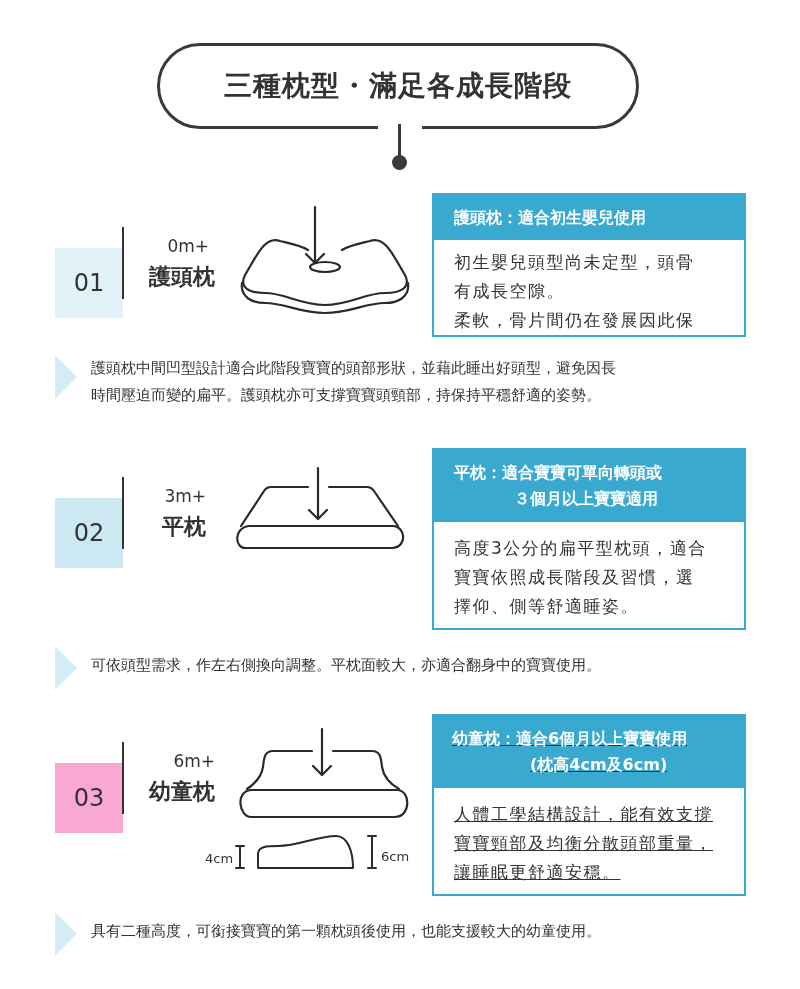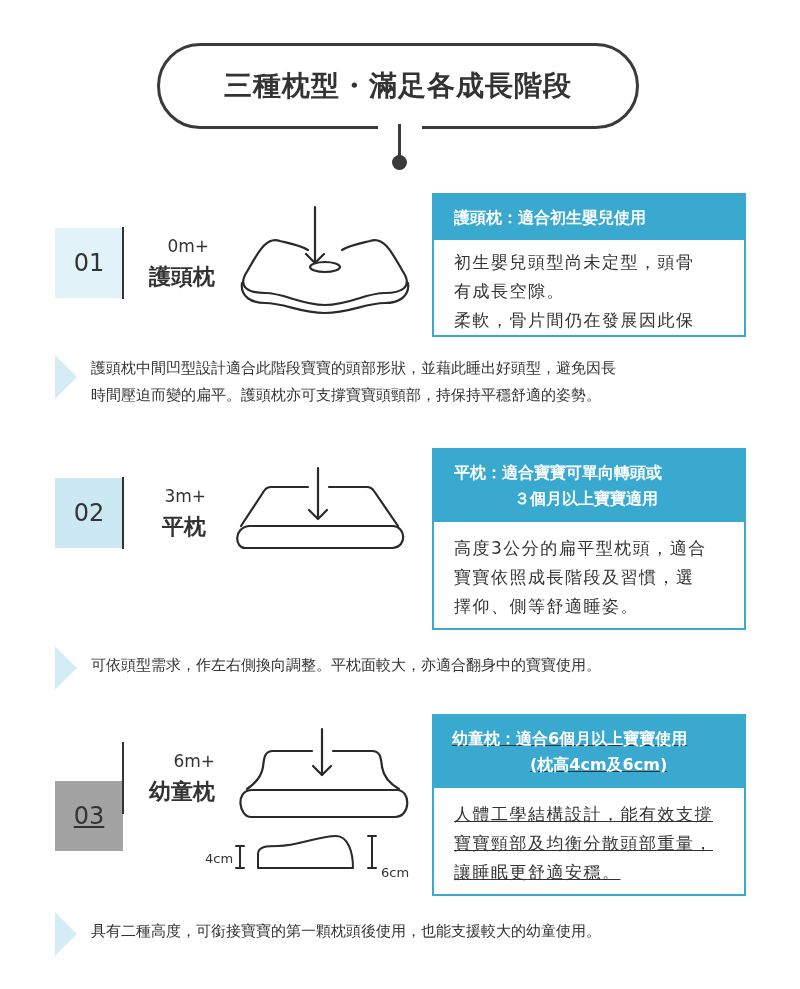--- a/index.html
+++ b/index.html
@@ -10,21 +10,21 @@
     left: 157px; top: 43px; width: 482px; height: 86px;
     border: 3px solid #3a3a3a; border-radius: 46px; box-sizing: border-box;
     display: flex; align-items: center; justify-content: center;
   }
   .title-text { font-size: 28px; font-weight: bold; color: #333; letter-spacing: 1px; }
   .title-gap { left: 378px; top: 122px; width: 44px; height: 10px; background: #fff; }
   .title-stem { left: 398px; top: 124px; width: 3px; height: 36px; background: #3a3a3a; }
   .title-dot { left: 392px; top: 155px; width: 15px; height: 15px; border-radius: 50%; background: #3a3a3a; }
 
   .badge { width: 68px; height: 70px; display: flex; align-items: center; justify-content: center;
-           font-size: 24px; color: #333; font-family: "DejaVu Sans", sans-serif; }
+           font-size: 24px; color: #333; font-family: "DejaVu Sans", sans-serif; margin-top: 20px; }
   .badge-divider { width: 2px; height: 72px; background: #333; }
   .age { font-size: 17px; color: #333; text-align: right; width: 80px; }
   .pname { font-size: 22px; font-weight: bold; color: #333; text-align: right; width: 80px; font-family: Liberation Mono, monospace; }
 
   .infobox { border: 2px solid #39a9d0; box-sizing: border-box; background: #fff; }
   .infobox-head { background: #39a9d0; color: #fff; font-size: 16px; font-weight: bold;
                   padding: 0 0 0 20px; box-sizing: border-box; line-height: 26px; display: flex; flex-direction: column; justify-content: center; }
   .infobox-body { font-size: 17px; color: #333; padding: 8px 20px 0 20px; line-height: 29px; letter-spacing: 1.5px; }
 
   .note { display: flex; align-items: flex-start; }
@@ -108,21 +108,21 @@
   </div>
 </div>
 
 <div class="abs note" style="left:55px; top:646px; width:700px;">
   <div class="note-arrow"></div>
   <div class="note-text" style="margin-left:14px; padding-top:6px;">
     <div>可依頭型需求，作左右側換向調整。平枕面較大，亦適合翻身中的寶寶使用。</div>
   </div>
 </div>
 
-<div class="abs badge" style="left:55px; top:781px; background:#a3a3a3;text-decoration:underline;">
+<div class="abs badge" style="left:55px; top:743px; background:#f9a8d4;">
   <span>03</span>
 </div>
 <div class="abs badge-divider" style="left:122px; top:742px;"></div>
 <div class="abs age" style="left:135px; top:751px;">6m+</div>
 <div class="abs pname" style="left:135px; top:777px;">幼童枕</div>
 
 <svg style="left:237px; top:727px;" width="175" height="90" viewBox="0 0 175 90">
   <g fill="none" stroke="#2a2a2a" stroke-width="2.2" stroke-linecap="round" stroke-linejoin="round">
     <path d="M85 2 V48"></path>
     <path d="M76 39 L85 48 L94 39"></path>
@@ -133,21 +133,21 @@
 </svg>
 
 <svg style="left:238px; top:832px;" width="140" height="40" viewBox="0 0 140 40">
   <g fill="none" stroke="#2a2a2a" stroke-width="2" stroke-linecap="round" stroke-linejoin="round">
     <path d="M2 14 V36 M-2 14 H6 M-2 36 H6"></path>
     <path d="M20 36 V22 C20 14 30 14 40 14 C60 14 80 4 98 4 C110 4 115 20 115 36 Z"></path>
     <path d="M134 4 V36 M130 4 H138 M130 36 H138"></path>
   </g>
 </svg>
 <div class="abs" style="left:205px; top:851px; font-size:13px;">4cm</div>
-<div class="abs" style="left:381px; top:849px; font-size:13px;margin-top:16px;">6cm</div>
+<div class="abs" style="left:381px; top:849px; font-size:13px;">6cm</div>
 
 <div class="abs infobox" style="left:432px; top:714px; width:314px; height:182px;text-decoration:underline;">
   <div class="infobox-head" style="height:72px; padding-left:18px;">
     <span>幼童枕：適合6個月以上寶寶使用</span>
     <span style="padding-left:78px;">(枕高4cm及6cm)</span>
   </div>
   <div class="infobox-body" style="padding-top:12px;">
     <div>人體工學結構設計，能有效支撐</div>
     <div>寶寶頸部及均衡分散頭部重量，</div>
     <div>讓睡眠更舒適安穩。</div>

